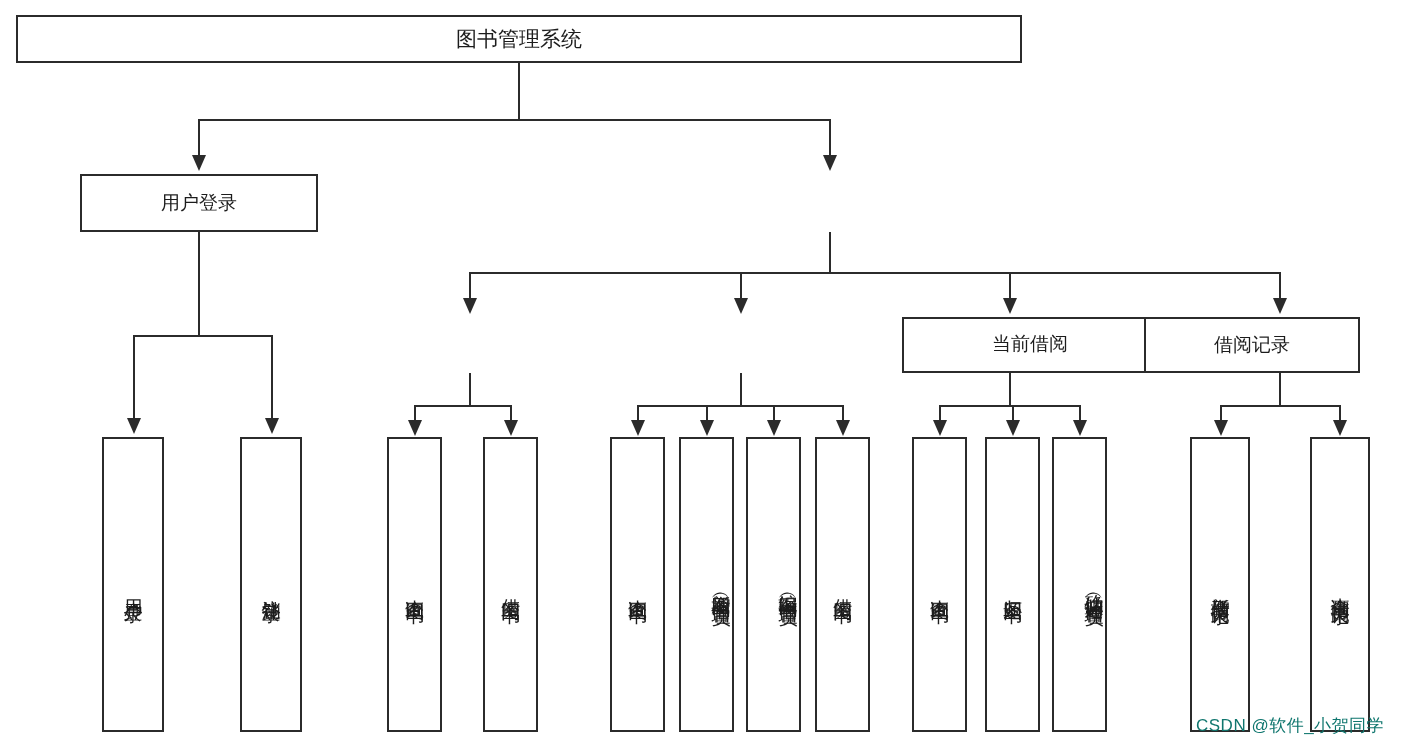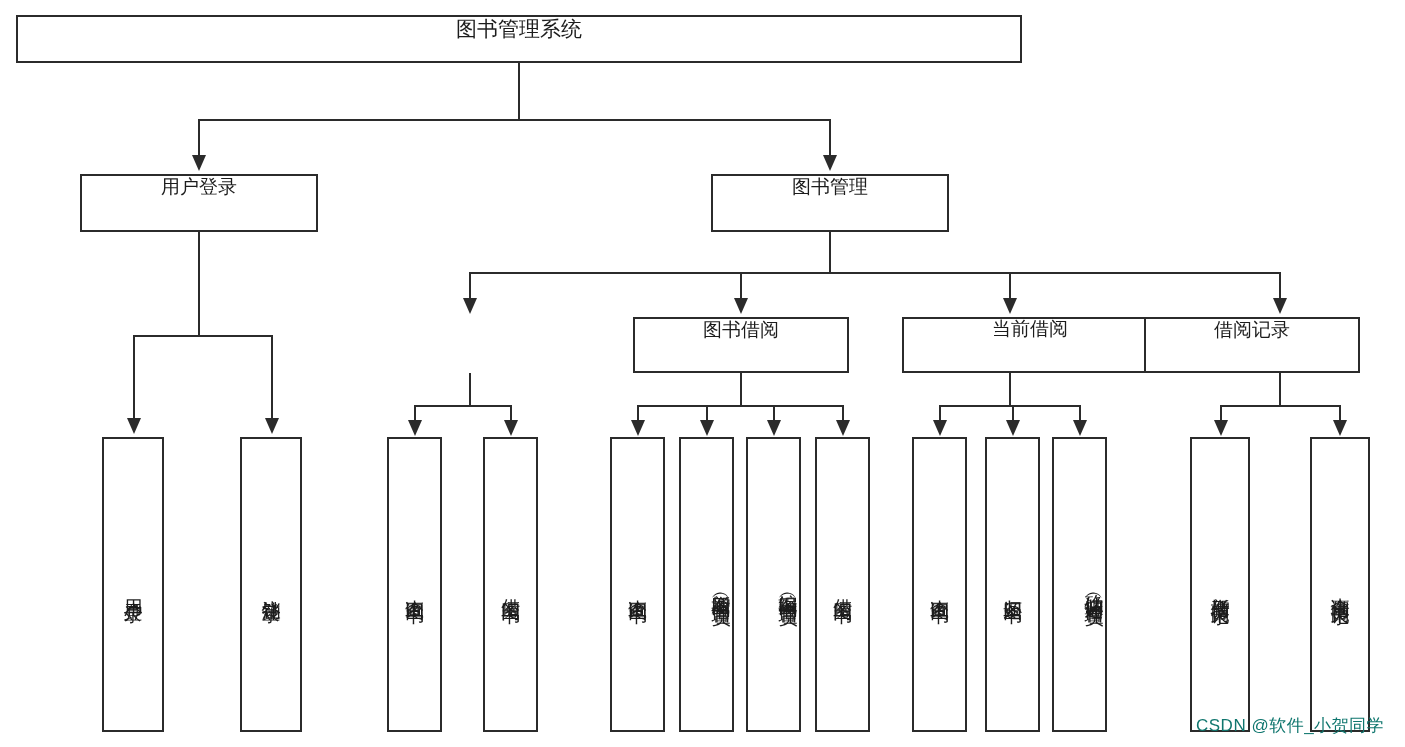--- a/index.html
+++ b/index.html
@@ -13,21 +13,21 @@
     width: 1405px;
     height: 747px;
     background: #ffffff;
     overflow: hidden;
   }
   .node {
     position: absolute;
     border: 2px solid #2b2b2b;
     background: #ffffff;
     display: flex;
-    align-items: flex-start;
+    align-items: center;
     justify-content: center;
     color: #1c1c1c;
     line-height: 1.18;
   }
   .node.root       { font-size: 21px; }
   .node.level2     { font-size: 19px; }
   .node.level3     { font-size: 19px; }
   .node.leaf {
     font-size: 19px;
     writing-mode: vertical-rl;
@@ -77,45 +77,39 @@
   <div class="edge h" style="left:198px; top:119px; width:632px;"></div>
 
   <div class="edge v" style="left:198px; top:119px; height:38px;"></div>
   <div class="arrow" style="left:192px; top:155px;"></div>
   <div class="edge v" style="left:829px; top:119px; height:38px;"></div>
   <div class="arrow" style="left:823px; top:155px;"></div>
 
   <div class="node level2" style="left:80px; top:174px; width:238px; height:58px;">
     <span>用户登录</span>
   </div>
-  <div class="node level2" style="left:711px; top:174px; width:238px; height:58px;">
-    <span>图书管理</span>
-  </div>
 
   <div class="edge v" style="left:198px; top:232px; height:104px;"></div>
   <div class="edge h" style="left:133px; top:335px; width:139px;"></div>
   <div class="edge v" style="left:133px; top:335px; height:85px;"></div>
   <div class="arrow" style="left:127px; top:418px;"></div>
   <div class="edge v" style="left:271px; top:335px; height:85px;"></div>
   <div class="arrow" style="left:265px; top:418px;"></div>
 
   <div class="edge v" style="left:829px; top:232px; height:41px;"></div>
   <div class="edge h" style="left:469px; top:272px; width:812px;"></div>
   <div class="edge v" style="left:469px; top:272px; height:28px;"></div>
   <div class="arrow" style="left:463px; top:298px;"></div>
   <div class="edge v" style="left:740px; top:272px; height:28px;"></div>
   <div class="arrow" style="left:734px; top:298px;"></div>
   <div class="edge v" style="left:1009px; top:272px; height:28px;"></div>
   <div class="arrow" style="left:1003px; top:298px;"></div>
   <div class="edge v" style="left:1279px; top:272px; height:28px;"></div>
   <div class="arrow" style="left:1273px; top:298px;"></div>
 
-  <div class="node level3" style="left:633px; top:317px; width:216px; height:56px;">
-    <span>图书借阅</span>
-  </div>
   <div class="node level3" style="left:902px; top:317px; width:256px; height:56px;font-family:Liberation Mono, monospace;">
     <span>当前借阅</span>
   </div>
   <div class="node level3" style="left:1144px; top:317px; width:216px; height:56px;">
     <span>借阅记录</span>
   </div>
 
   <div class="edge v" style="left:469px; top:373px; height:33px;"></div>
   <div class="edge h" style="left:414px; top:405px; width:97px;"></div>
   <div class="edge v" style="left:414px; top:405px; height:18px;"></div>

